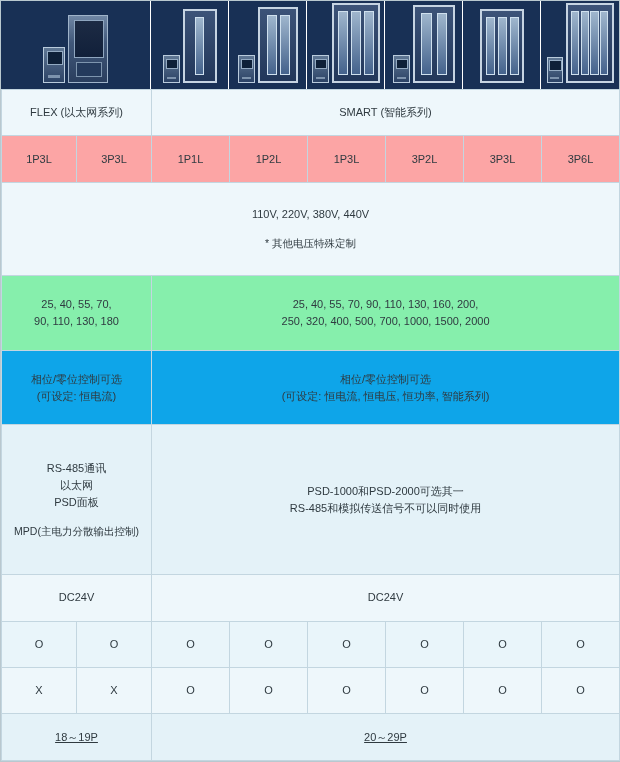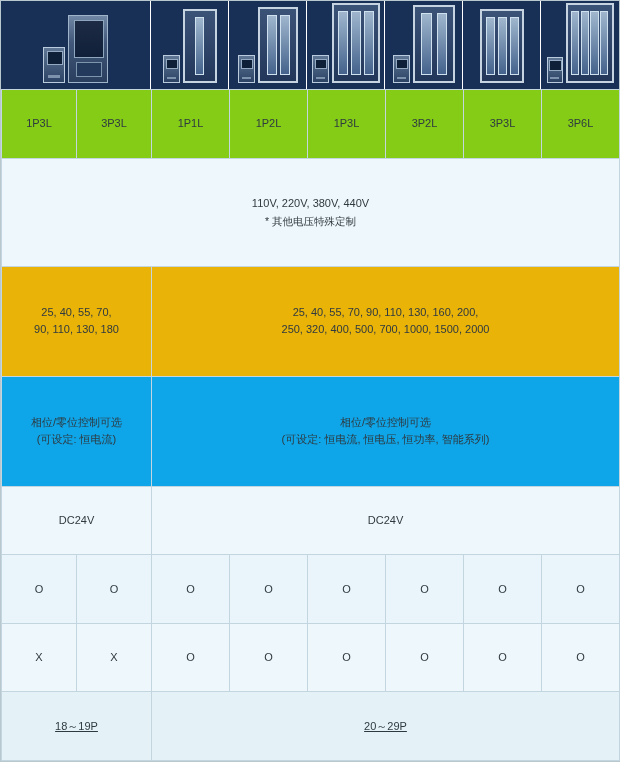--- a/index.html
+++ b/index.html
@@ -83,31 +83,31 @@
   table.spec td{
     border:1px solid #c3d6e0;
     text-align:center;
     vertical-align:middle;
     padding:5px 3px;
     line-height:1.55;
     color:#2f3a40;
     font-size:11px;
   }
   .series-row td{background:#eef7fb;font-size:11px;padding:8px 3px;}
-  .model-row td{background:#84cc16;padding:9px 3px;}
+  .model-row td{background:#fca5a5;padding:9px 3px;}
   .phase-row td{background:#e2f1f8;padding:11px 3px;}
   .volt-row td{padding:16px 6px;background:#eef7fb;}
-  .amp-row td{padding:20px 6px;background:#eab308;}
+  .amp-row td{padding:20px 6px;background:#86efac;}
   .ctrl-row td{padding:14px 6px;background:#0ea5e9;}
   .comm-row td{padding:16px 6px;background:#e4f2f8;}
   .dc-row td{padding:12px 6px;background:#eef7fb;margin-top:45px;}
   .mark-row td{padding:12px 3px;background:#e9f5fa;}
   .mark-row2 td{padding:12px 3px;background:#eef7fb;}
   .pin-row td{padding:14px 3px;background:#e4f2f8;text-decoration:underline;}
-  .small{font-size:10.5px;}
+  .small{font-size:10.5px;margin-top:12px;}
   .nowrapline{white-space:nowrap;}
 </style>
 </head>
 <body>
 
 <div class="sheet">
 
   <div class="imgrow">
 
     <div class="imgcell w2">
@@ -187,20 +187,24 @@
         <col style="width:75px">
       <col style="width:78px">
         <col style="width:78px">
         <col style="width:78px">
       <col style="width:78px">
         <col style="width:78px">
         <col style="width:78px">
     </colgroup>
     <tbody>
 
+      <tr class="series-row">
+        <td colspan="2">FLEX (以太网系列)</td>
+        <td colspan="6">SMART (智能系列)</td>
+      </tr>
 
       <tr class="model-row">
         <td>1P3L</td>
         <td>3P3L</td>
         <td>1P1L</td>
         <td>1P2L</td>
         <td>1P3L</td>
         <td>3P2L</td>
         <td>3P3L</td>
         <td>3P6L</td>
@@ -229,20 +233,32 @@
         <td colspan="2">
           <div>相位/零位控制可选</div>
           <div>(可设定: 恒电流)</div>
         </td>
         <td colspan="6">
           <div>相位/零位控制可选</div>
           <div>(可设定: 恒电流, 恒电压, 恒功率, 智能系列)</div>
         </td>
       </tr>
 
+      <tr class="comm-row">
+        <td colspan="2">
+          <div>RS-485通讯</div>
+          <div>以太网</div>
+          <div>PSD面板</div>
+          <div class="small nowrapline">MPD(主电力分散输出控制)</div>
+        </td>
+        <td colspan="6">
+          <div>PSD-1000和PSD-2000可选其一</div>
+          <div>RS-485和模拟传送信号不可以同时使用</div>
+        </td>
+      </tr>
 
       <tr class="dc-row">
         <td colspan="2">DC24V</td>
         <td colspan="6">DC24V</td>
       </tr>
 
       <tr class="mark-row">
         <td>O</td>
         <td>O</td>
         <td>O</td>

